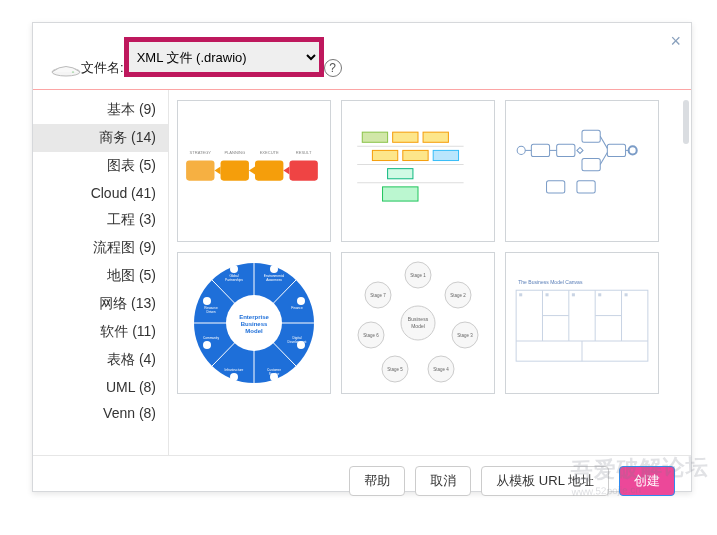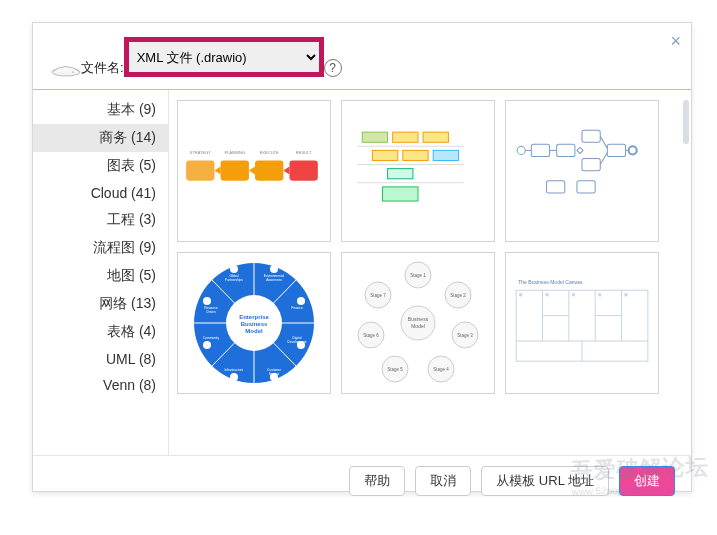--- a/index.html
+++ b/index.html
@@ -83,20 +83,21 @@
   <div class="body">
     <div class="sidebar">
       <div class="sidebar-item"><span>基本 (9)</span></div>
       <div class="sidebar-item selected"><span>商务 (14)</span></div>
       <div class="sidebar-item"><span>图表 (5)</span></div>
       <div class="sidebar-item"><span>Cloud (41)</span></div>
       <div class="sidebar-item"><span>工程 (3)</span></div>
       <div class="sidebar-item"><span>流程图 (9)</span></div>
       <div class="sidebar-item"><span>地图 (5)</span></div>
       <div class="sidebar-item"><span>网络 (13)</span></div>
+      <div class="sidebar-item"><span>软件 (11)</span></div>
       <div class="sidebar-item"><span>表格 (4)</span></div>
       <div class="sidebar-item"><span>UML (8)</span></div>
       <div class="sidebar-item"><span>Venn (8)</span></div>
       <div class="sidebar-item"></div>
     </div>
 
     <div class="templates">
       <div class="scroll-thumb"></div>
 
       <div class="tpl">

